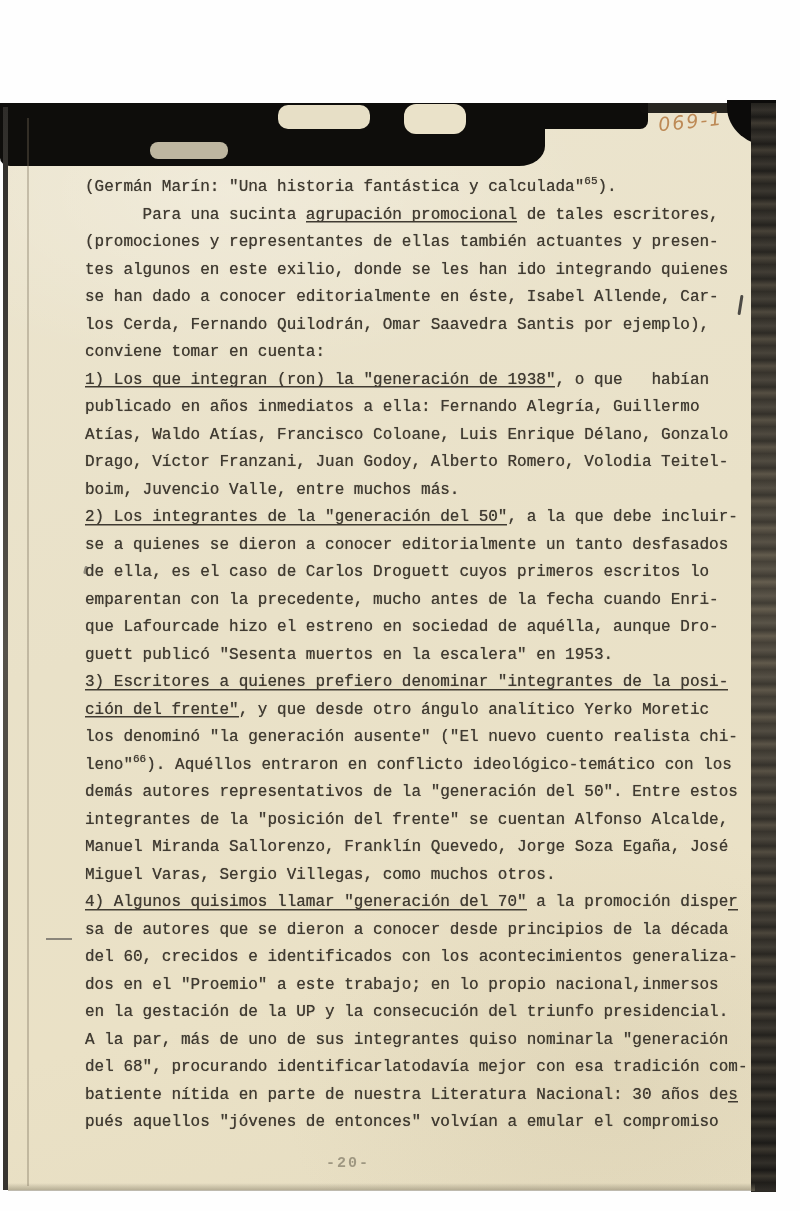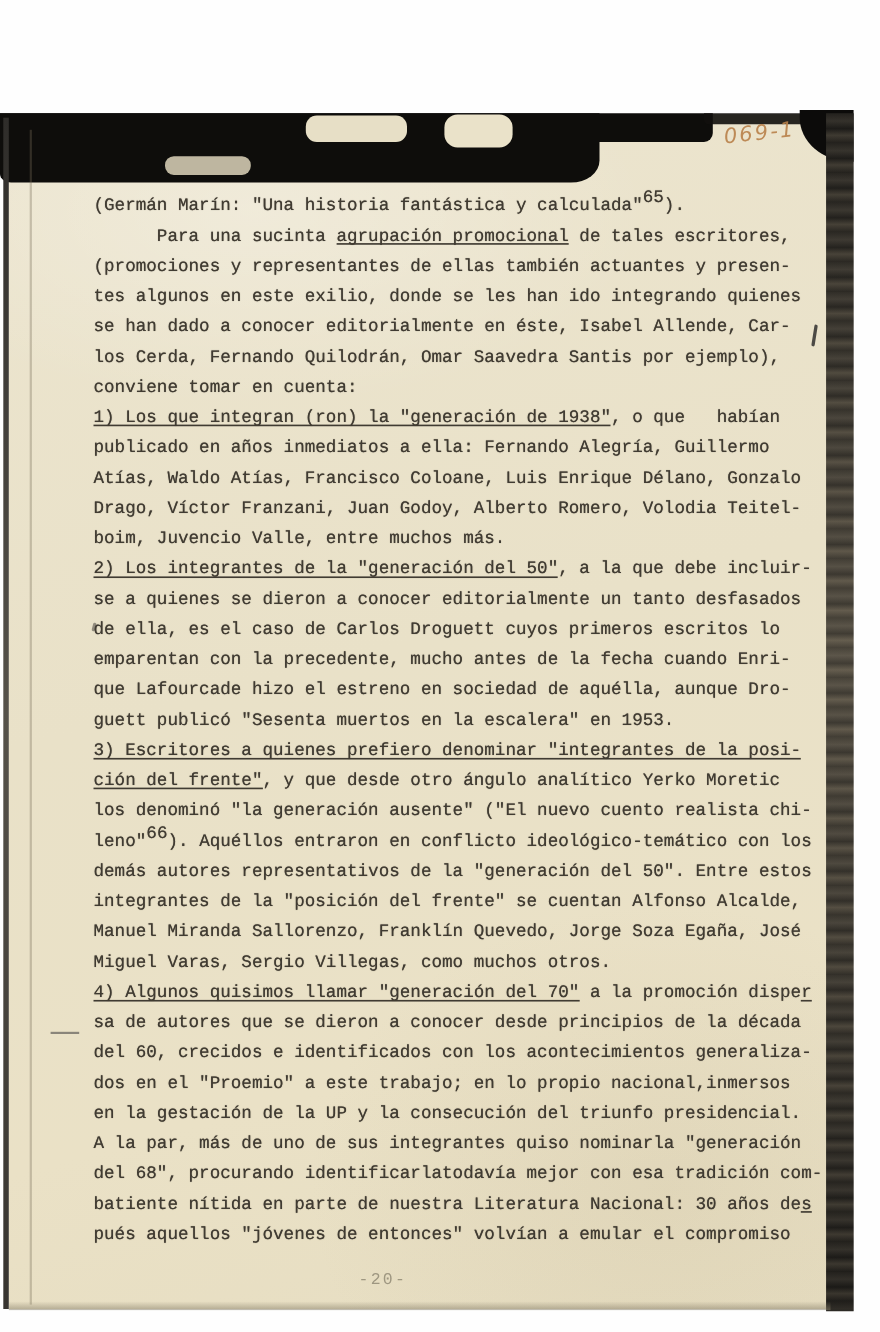--- a/index.html
+++ b/index.html
@@ -18,24 +18,24 @@
   .doc-text{
     position:absolute;left:85px;top:174px;width:672px;
     color:var(--ink);font-size:16px;line-height:27.5px;white-space:pre;
     text-shadow:0 0 0.7px rgba(62,56,46,.85);
   }
   .doc-line{height:27.5px;}
   .u{
     background-image:linear-gradient(var(--ink),var(--ink));
     background-size:100% 1.5px;background-position:0 96%;background-repeat:no-repeat;
   }
-  .sup{font-size:16px;position:relative;top:-7px;}
+  .sup{font-size:11px;position:relative;top:-7px;}
   .page-number{
     position:absolute;left:326px;top:1155px;color:#8d8672;font-size:15px;
-    letter-spacing:2px;opacity:.8;
+    letter-spacing:2px;opacity:.8;font-weight:bold;
   }
   .handwriting{
     position:absolute;left:658px;top:110px;color:var(--pencil);
     font-family:"DejaVu Sans", sans-serif;font-style:italic;font-size:19px;
     transform:rotate(-6deg);letter-spacing:2px;opacity:.9;
   }
   
   .band-a{position:absolute;left:0;top:103px;width:545px;height:63px;background:#0e0d0b;
     border-radius:0 0 26px 10px / 0 0 20px 8px;}
   .band-b{position:absolute;left:0;top:103px;width:648px;height:26px;background:#0e0d0b;

